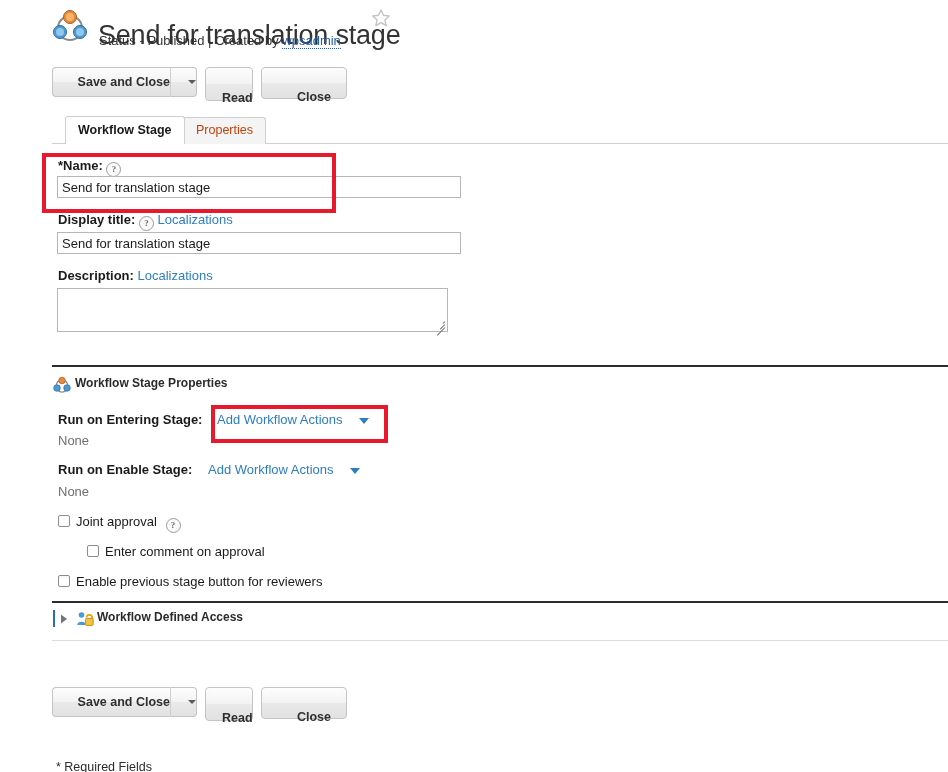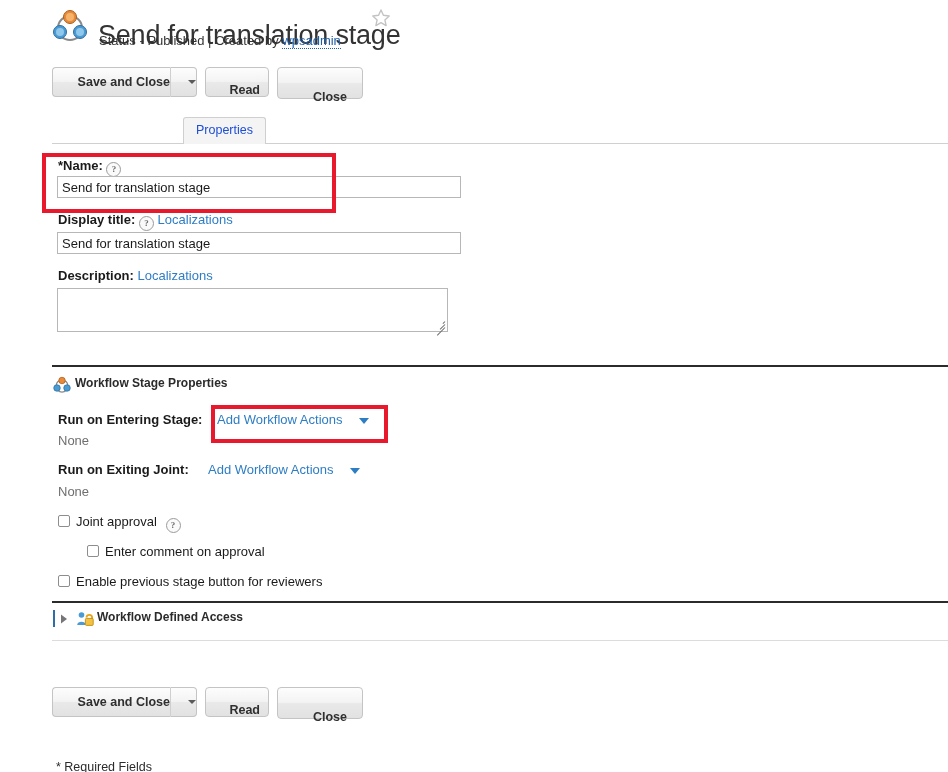--- a/index.html
+++ b/index.html
@@ -96,21 +96,21 @@
   }
   .btn-arrow .caret {
     display: inline-block;
     width: 0; height: 0;
     border-left: 4px solid transparent;
     border-right: 4px solid transparent;
     border-top: 4px solid #5a5a5a;
     vertical-align: middle;
     margin-bottom: 2px;
   }
-  .btn-read { width: 64px; padding: 8px; margin-left: 8px; }
+  .btn-read { width: 48px; padding: 16px; margin-left: 8px; }
   .btn-close { width: 86px; padding: 15px; margin-left: 8px; }
 
   #toolbar-top { position: absolute; left: 52px; top: 67px; }
   #toolbar-bottom { position: absolute; left: 52px; top: 687px; }
 
   
   #tabbar {
     position: absolute;
     left: 52px; top: 117px;
     width: 896px;
@@ -129,21 +129,21 @@
     box-sizing: border-box;
     height: 27px;
     line-height: 25px;
     padding: 0 12px;
     font-size: 12.5px;
     border: 1px solid #cfcfcf;
     border-bottom: none;
     border-top-left-radius: 3px;
     border-top-right-radius: 3px;
     background: #f4f4f4;
-    color: #1d4ed8;
+    color: #c2410c;
     cursor: pointer;
     white-space: nowrap;
   }
   .tab.active {
     background: #ffffff;
     color: #1a1a1a;
     font-weight: bold;
     z-index: 2;
     height: 28px;
     line-height: 26px;
@@ -380,20 +380,21 @@
 </div>
 
 <div id="toolbar-top">
   <span class="split-btn">
     <button class="btn btn-main">Save and Close</button><button class="btn btn-arrow"><span class="caret"></span></button>
   </span><button class="btn btn-read">Read</button><button class="btn btn-close">Close</button>
 </div>
 
 <div id="tabbar">
   <div class="tab-underline"></div>
+  <div id="tab-workflow-stage" class="tab active">Workflow Stage</div>
   <div id="tab-properties" class="tab">Properties</div>
 </div>
 
 <div id="name-label" class="field-label">
   <span>*Name:</span>
   <span class="help-icon">?</span>
 </div>
 <input id="name-input" class="text-input" type="text" value="Send for translation stage" style="">
 
 <div id="display-label" class="field-label">
@@ -424,21 +425,21 @@
     <circle cx="28" cy="24" r="6.5" fill="#4a9ad4" stroke="#2f6f9e" stroke-width="1.5"></circle>
   </svg>
 </span>
 <div id="props-head" class="section-head">Workflow Stage Properties</div>
 
 <div id="entering-label" class="run-label">Run on Entering Stage:</div>
 <a id="entering-link" class="action-link">Add Workflow Actions</a>
 <span id="entering-caret" class="action-caret"></span>
 <div id="entering-none" class="none-text">None</div>
 
-<div id="exiting-label" class="run-label">Run on Exiting Joint:</div>
+<div id="exiting-label" class="run-label">Run on Enable Stage:</div>
 <a id="exiting-link" class="action-link">Add Workflow Actions</a>
 <span id="exiting-caret" class="action-caret"></span>
 <div id="exiting-none" class="none-text">None</div>
 
 <div id="cb-joint" class="cb-row">
   <span class="cb-box"></span><span class="cb-label">Joint approval</span>
   <span class="help-icon" style="margin-left:5px;">?</span>
 </div>
 
 <div id="cb-comment" class="cb-row">

